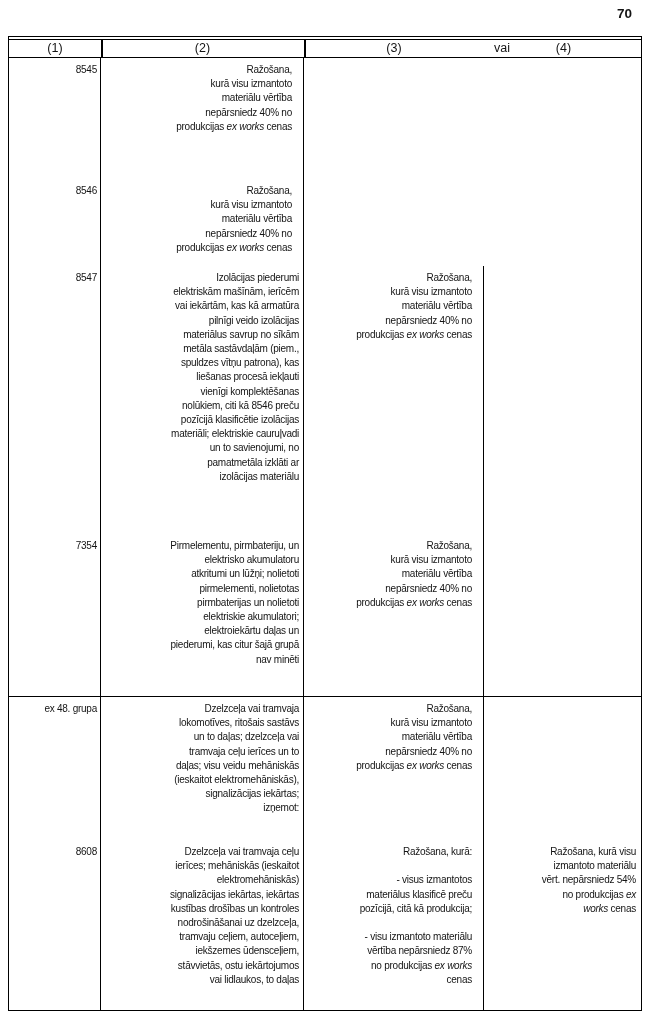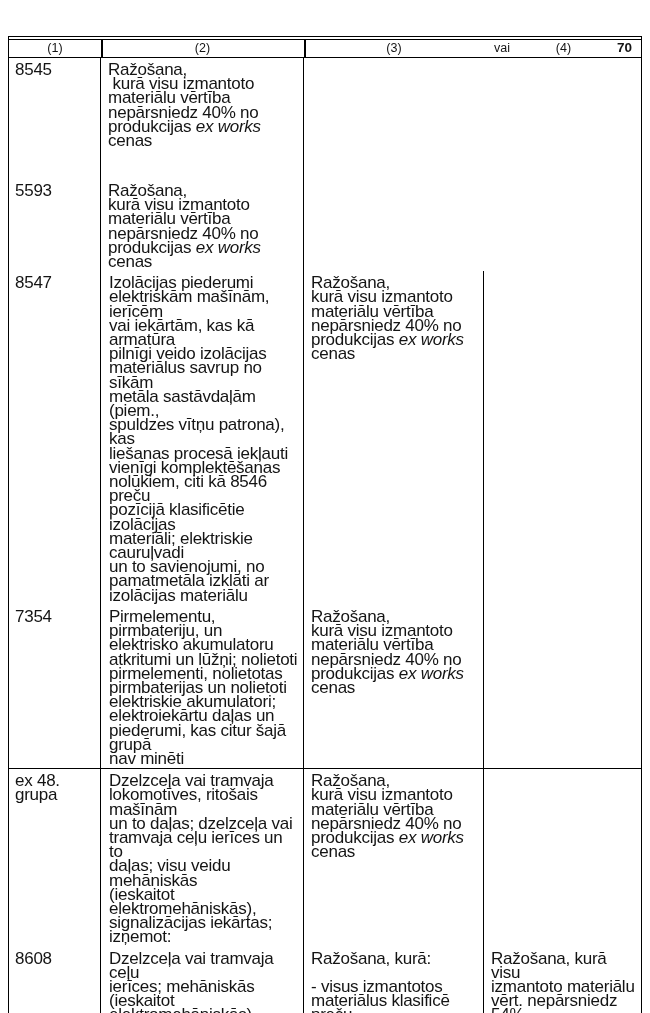--- a/index.html
+++ b/index.html
@@ -6,21 +6,21 @@
   body{
     width:650px;height:1013px;
     background:#ffffff;
     font-family:"Liberation Sans","DejaVu Sans",sans-serif;
     color:#141414;
     position:relative;
     -webkit-font-smoothing:antialiased;
   }
   .page-number{
     position:absolute;top:6px;right:18px;
-    font-size:13.5px;font-weight:bold;letter-spacing:0;margin-top:34px;
+    font-size:13.5px;font-weight:bold;letter-spacing:0;
   }
   .rules-table{
     position:absolute;left:8px;top:36px;width:634px;
     box-sizing:border-box;
     border:1.6px solid #000;
   }
   .top-rule{height:2px;border-bottom:1.6px solid #000;}
   .thead{
     position:relative;height:17px;border-bottom:1.6px solid #000;
     font-size:12.5px;line-height:17px;
@@ -35,28 +35,29 @@
   .vl1{left:92px;} .vl2{left:295px;}
   .section{width:100%;}
   .section + .section{border-top:1.6px solid #000;}
   .trow{
     display:grid;
     grid-template-columns:92px 203px 180px 1fr;
   }
   .c{
     box-sizing:border-box;
     white-space:pre-line;
-    font-size:17px;
+    font-size:10px;
     line-height:14.2px;
     letter-spacing:-0.25px;
     overflow:hidden;
+    text-align:right;
   }
   .c1{padding:5px 3px 2px 6px;border-right:1.6px solid #000;}
   .c2{padding:5px 4px 2px 8px;border-right:1.6px solid #000;}
-  .c3{padding:5px 5px 2px 7px;border-right:1.6px solid #000;}
+  .c3{padding:5px 11px 2px 7px;border-right:1.6px solid #000;}
   .c4{padding:5px 5px 2px 7px;}
   .c i{font-style:italic;}
 </style>
 </head>
 <body>
 
 <div class="page-number">70</div>
 
 <div class="rules-table">
   <div class="top-rule"></div>
@@ -77,21 +78,21 @@
       <div class="c c1"><span>8545</span></div>
       <div class="c c3"><span>Ražošana,
 &nbsp;kurā visu izmantoto
 materiālu vērtība
 nepārsniedz 40% no
 produkcijas </span><i>ex works</i><span> cenas</span></div>
       <div class="c c4"><span></span><i></i><span></span></div>
     </div>
 
     <div class="trow" style="min-height:87px">
-      <div class="c c1"><span>5593</span></div>
+      <div class="c c1"><span>8546</span></div>
       <div class="c c3"><span>Ražošana,
 kurā visu izmantoto
 materiālu vērtība
 nepārsniedz 40% no
 produkcijas </span><i>ex works</i><span> cenas</span></div>
       <div class="c c4"><span></span><i></i><span></span></div>
     </div>
 
     <div class="trow" style="min-height:268px">
       <div class="c c1"><span>8547</span></div>
@@ -137,21 +138,21 @@
       <div class="c c4"><span></span><i></i><span></span></div>
     </div>
 
   </div>
 
   <div class="section">
 
     <div class="trow" style="min-height:143px">
       <div class="c c1"><span>ex 48. grupa</span></div>
       <div class="c c2"><span>Dzelzceļa vai tramvaja
-lokomotīves, ritošais mašīnām
+lokomotīves, ritošais sastāvs
 un to daļas; dzelzceļa vai
 tramvaja ceļu ierīces un to
 daļas; visu veidu mehāniskās
 (ieskaitot elektromehāniskās),
 signalizācijas iekārtas;
 izņemot:</span></div>
       <div class="c c3"><span>Ražošana,
 kurā visu izmantoto
 materiālu vērtība
 nepārsniedz 40% no

